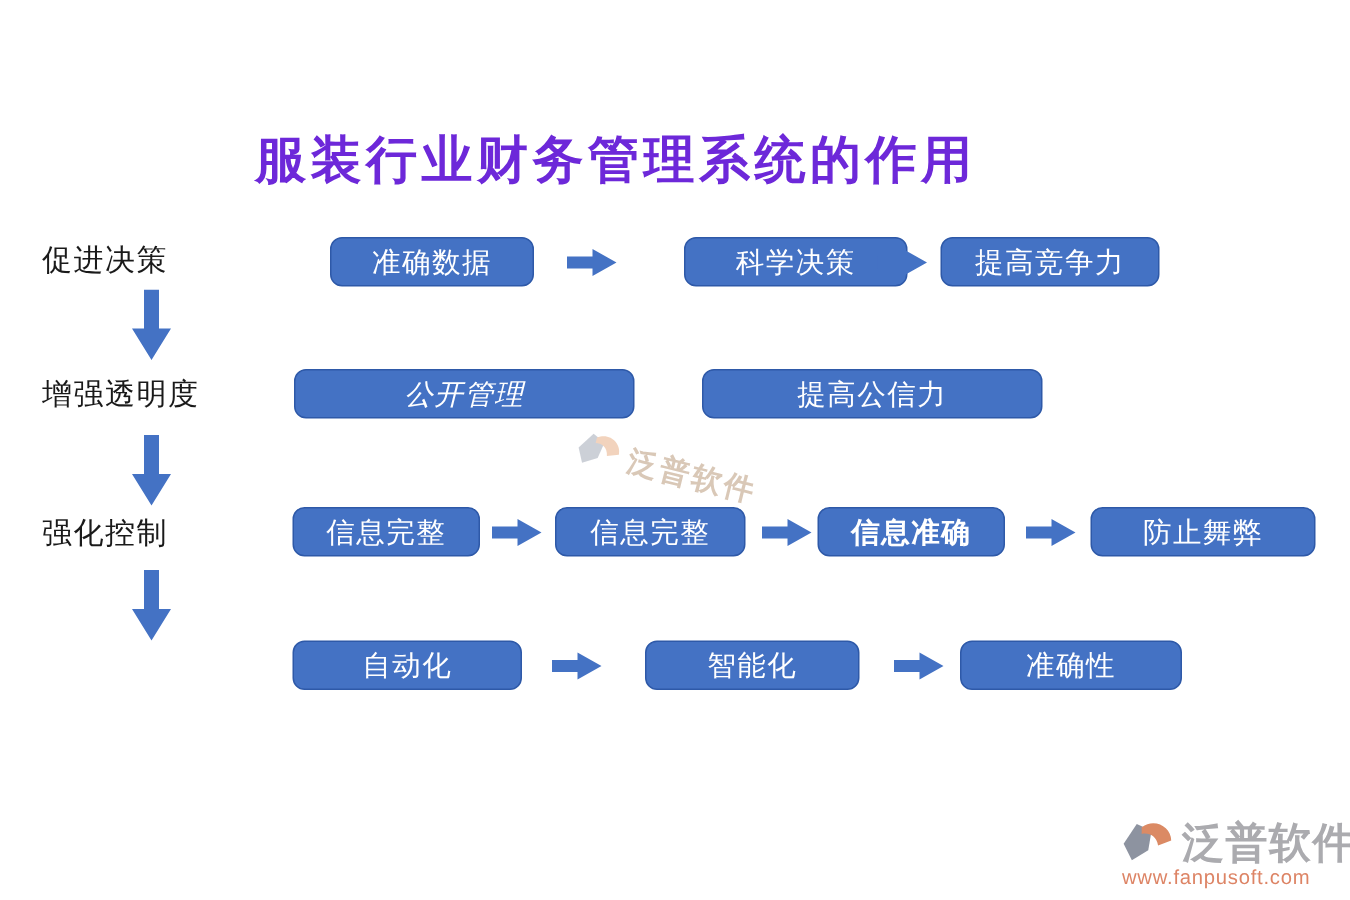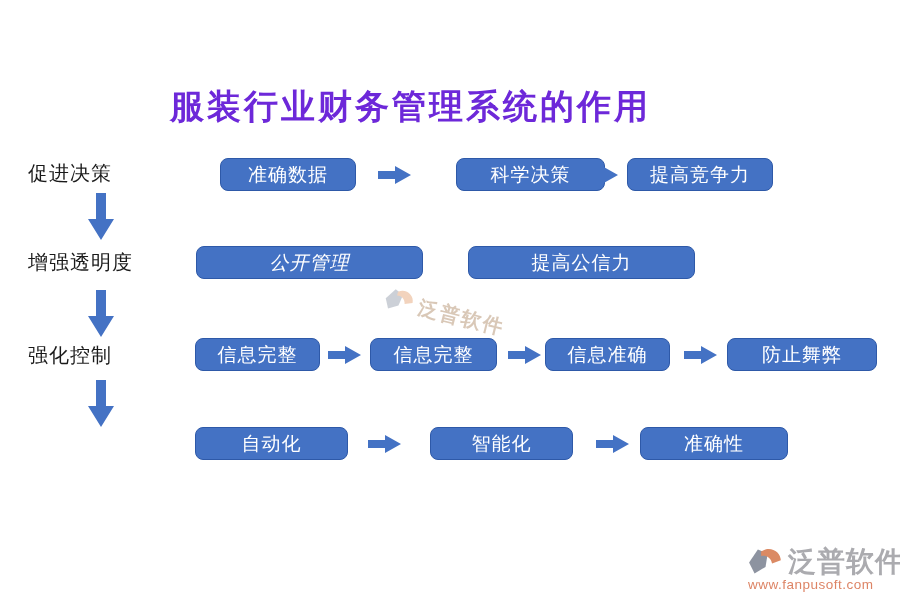--- a/index.html
+++ b/index.html
@@ -107,21 +107,21 @@
       <svg class="right-arrow" viewBox="0 0 34 20" style="left: 378px; top: 165px;">
         <path d="M0 6 H17 V1 L33 10 L17 19 V14 H0 Z" fill="#4472C4"></path>
       </svg>
       <svg class="right-arrow" viewBox="0 0 34 20" style="left: 585px; top: 165px;">
         <path d="M0 6 H17 V1 L33 10 L17 19 V14 H0 Z" fill="#4472C4"></path>
       </svg>
       <div class="flow-box" style="left: 196px; width: 227px; top: 246px; font-style: italic;">公开管理</div>
       <div class="flow-box" style="left: 468px; width: 227px; top: 246px;">提高公信力</div>
       <div class="flow-box" style="left: 195px; width: 125px; top: 338px;">信息完整</div>
       <div class="flow-box" style="left: 370px; width: 127px; top: 338px;">信息完整</div>
-      <div class="flow-box" style="left: 545px; width: 125px; top: 338px;">信息准确</div>
+      <div class="flow-box" style="left: 545px; width: 125px; top: 338px; font-weight: bold;">信息准确</div>
       <div class="flow-box" style="left: 727px; width: 150px; top: 338px;">防止舞弊</div>
       <svg class="right-arrow" viewBox="0 0 34 20" style="left: 328px; top: 345px;">
         <path d="M0 6 H17 V1 L33 10 L17 19 V14 H0 Z" fill="#4472C4"></path>
       </svg>
       <svg class="right-arrow" viewBox="0 0 34 20" style="left: 508px; top: 345px;">
         <path d="M0 6 H17 V1 L33 10 L17 19 V14 H0 Z" fill="#4472C4"></path>
       </svg>
       <svg class="right-arrow" viewBox="0 0 34 20" style="left: 684px; top: 345px;">
         <path d="M0 6 H17 V1 L33 10 L17 19 V14 H0 Z" fill="#4472C4"></path>
       </svg>

